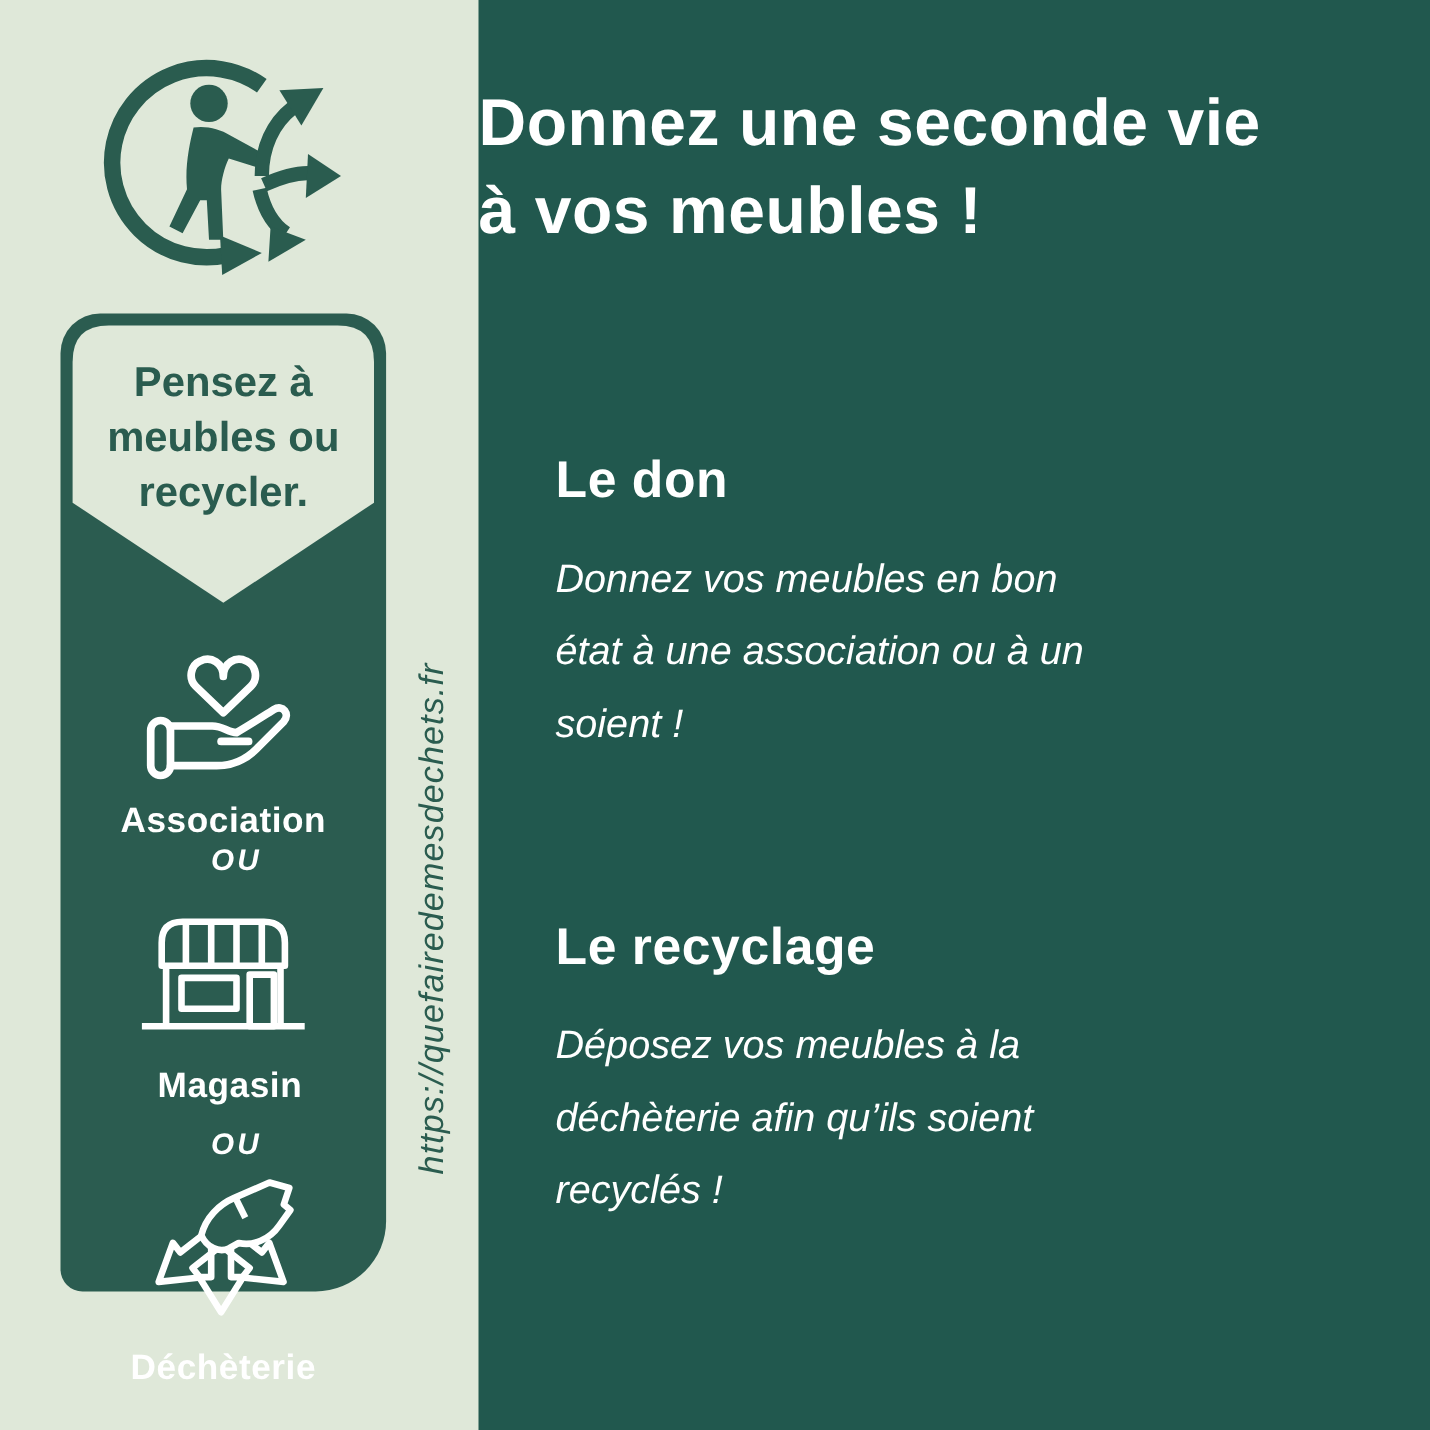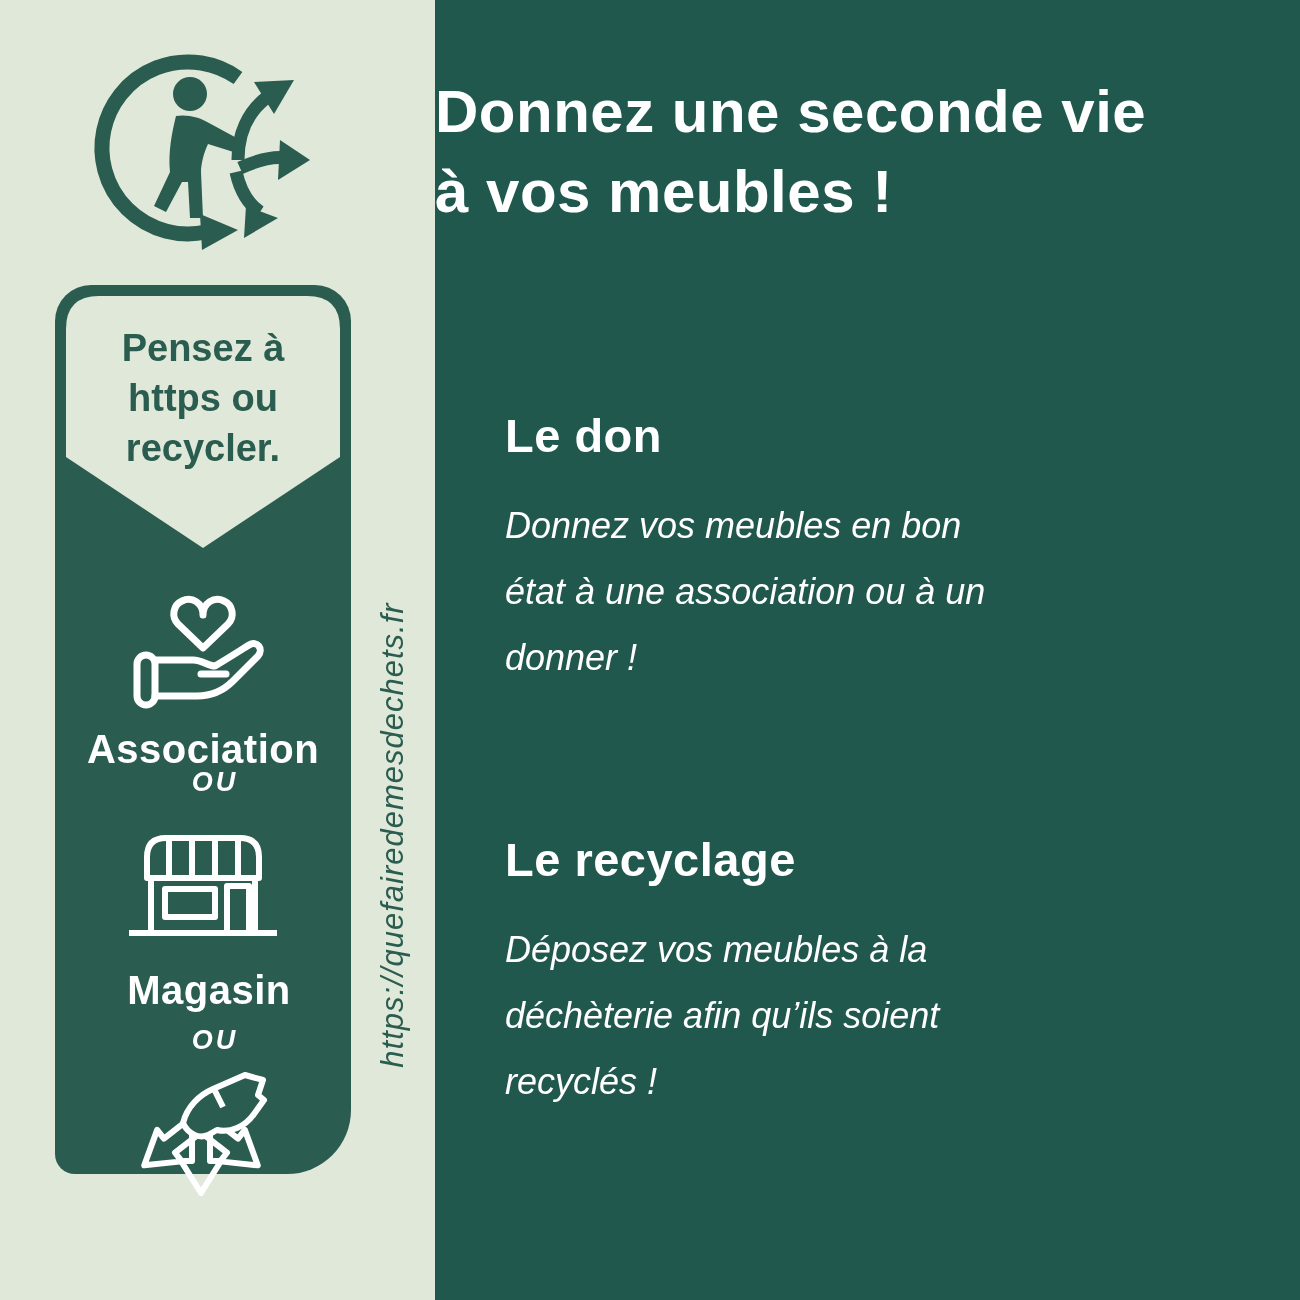--- a/index.html
+++ b/index.html
@@ -25,21 +25,21 @@
   .section .body{font-style:italic;font-size:36px;line-height:66px;font-weight:400;}
 
   
   .column{position:absolute;left:55px;top:285px;width:296px;height:889px;background:var(--column);
           border-radius:36px 36px 64px 20px;}
   .banner-svg{position:absolute;left:0;top:0;}
   .banner-text{position:absolute;left:0;top:38px;width:296px;text-align:center;color:var(--dark);
                font-weight:bold;font-size:38px;line-height:50px;}
   .col-item{position:absolute;width:296px;text-align:center;color:var(--white);}
   .col-icon{display:block;margin:0 auto;}
-  .col-label{font-weight:bold;font-size:40px;letter-spacing:.5px;}
+  .col-label{font-weight:bold;font-size:32px;letter-spacing:.5px;}
   .col-sep{font-style:italic;font-size:27px;letter-spacing:3px;font-weight:700;margin-left:12px;}
 
   
   .triman{position:absolute;left:88px;top:48px;}
 
   
   .url-vertical{position:absolute;left:393px;top:835px;transform:translate(-50%,-50%) rotate(-90deg);
                 transform-origin:center;white-space:nowrap;color:var(--dark);font-style:italic;
                 font-size:31px;letter-spacing:1px;font-weight:500;}
 </style>
@@ -71,21 +71,21 @@
     <polygon points="158,158 190,170 156,190" fill="#2a5c4f"></polygon>
   </svg>
 
   <div class="column">
 
     <svg class="banner-svg" width="296" height="275" viewBox="0 0 296 275" aria-hidden="true">
       <path d="M 11 44 Q 11 11 44 11 L 252 11 Q 285 11 285 44 L 285 172 L 148 263 L 11 172 Z" fill="#dfe8d9"></path>
     </svg>
     <div class="banner-text">
       <div>Pensez à</div>
-      <div>https ou</div>
+      <div>meubles ou</div>
       <div>recycler.</div>
     </div>
 
     <div class="col-item" style="top:288px;">
       <svg class="col-icon" width="160" height="140" viewBox="0 0 160 140" aria-hidden="true">
         <g fill="none" stroke="#ffffff" stroke-width="7" stroke-linecap="round" stroke-linejoin="round">
           <path d="M 80 42 C 80 30 69 23 59 28 C 50 32 48 44 55 51 L 80 75 L 105 51
                    C 112 44 110 32 101 28 C 91 23 80 30 80 42 Z"></path>
           <rect x="14" y="82" width="18" height="50" rx="9"></rect>
           <path d="M 32 87 L 70 87 C 80 87 84 93 92 93 C 104 86 118 77 126 72
@@ -127,37 +127,38 @@
             <polygon transform="rotate(-52)" points="-9,4 9,4 9,40 20,40 0,72 -20,40 -9,40"></polygon>
           </g>
           <path fill="#2b5c50" d="M 60 56
             C 64 40 76 28 90 22
             L 122 8 L 140 13 L 135 28 L 141 33 L 131 47
             C 122 60 107 66 94 63
             L 85 68 C 76 72 65 67 60 56 Z"></path>
           <path d="M 92 24 L 100 40"></path>
         </g>
       </svg>
+      <div class="col-label" style="margin-top:16px;">Déchèterie</div>
     </div>
   </div>
 
   <div class="url-vertical">https://quefairedemesdechets.fr</div>
 
   <div class="panel">
     <div class="title">
       <div>Donnez une seconde vie</div>
       <div>à vos meubles !</div>
     </div>
 
     <div class="section section-don">
       <h2>Le don</h2>
       <div class="body">
         <div>Donnez vos meubles en bon</div>
         <div>état à une association ou à un</div>
-        <div>donner !</div>
+        <div>soient !</div>
       </div>
     </div>
 
     <div class="section section-recyclage">
       <h2>Le recyclage</h2>
       <div class="body">
         <div>Déposez vos meubles à la</div>
         <div>déchèterie afin qu’ils soient</div>
         <div>recyclés !</div>
       </div>

